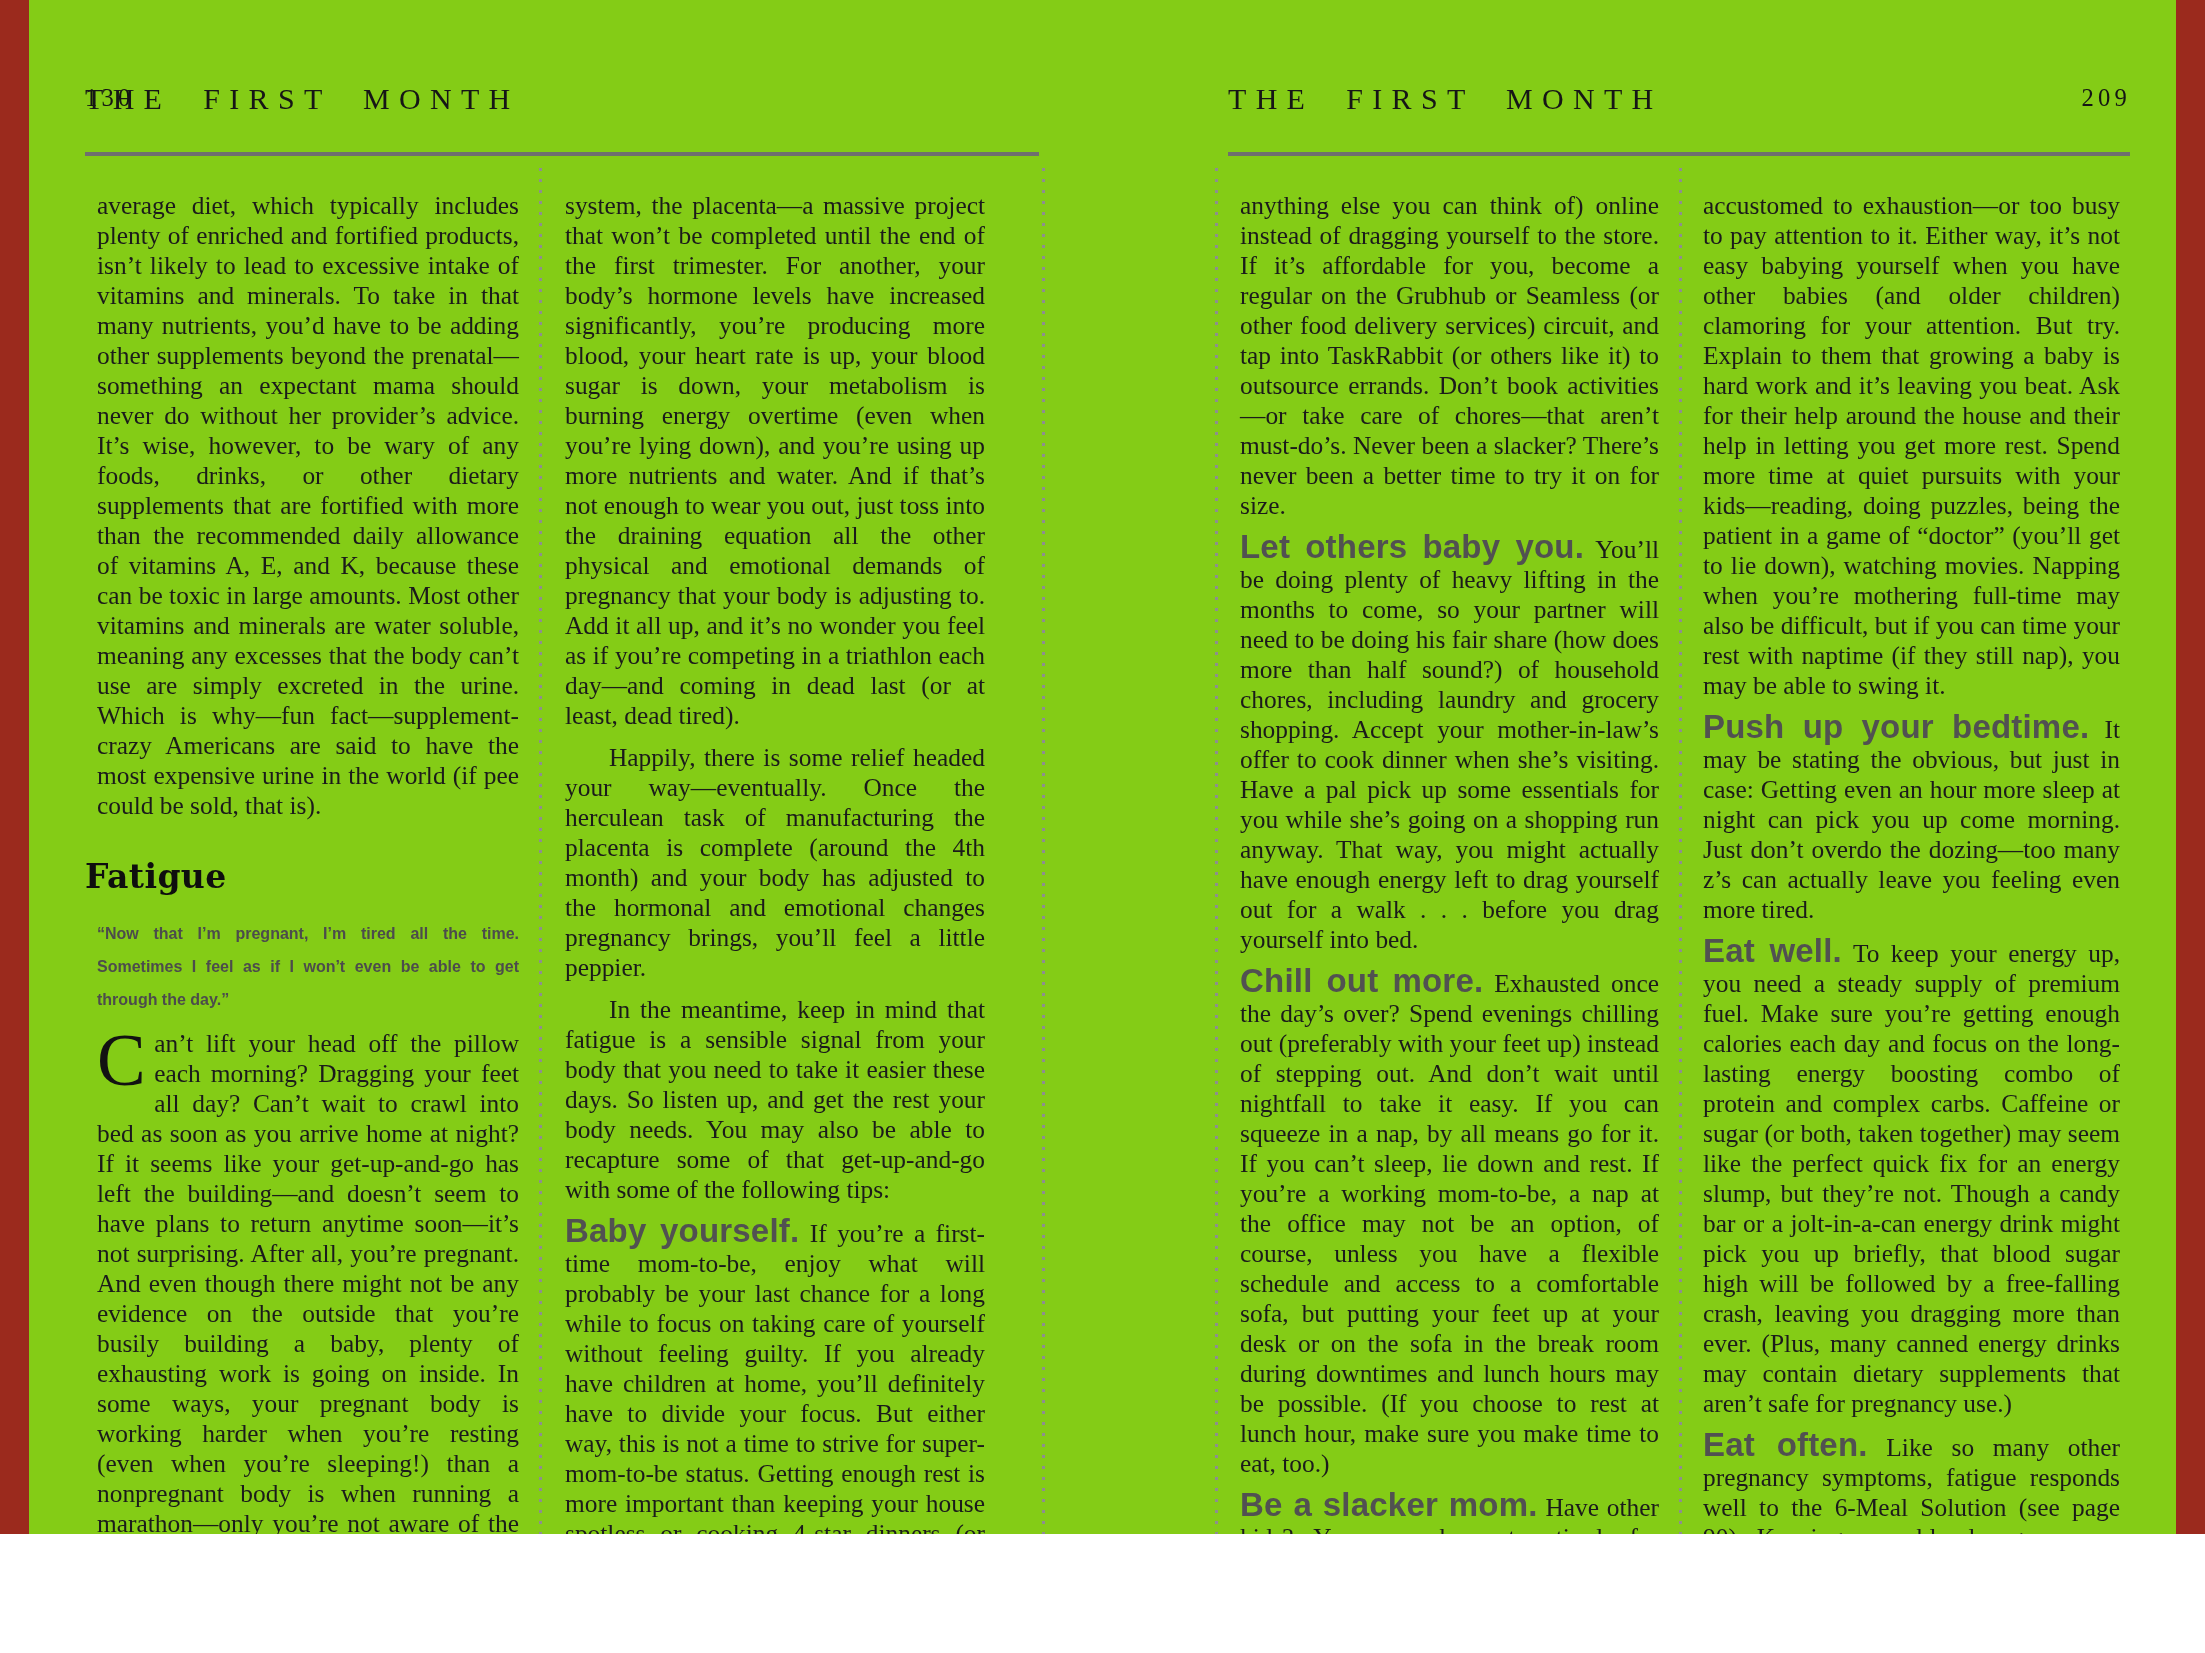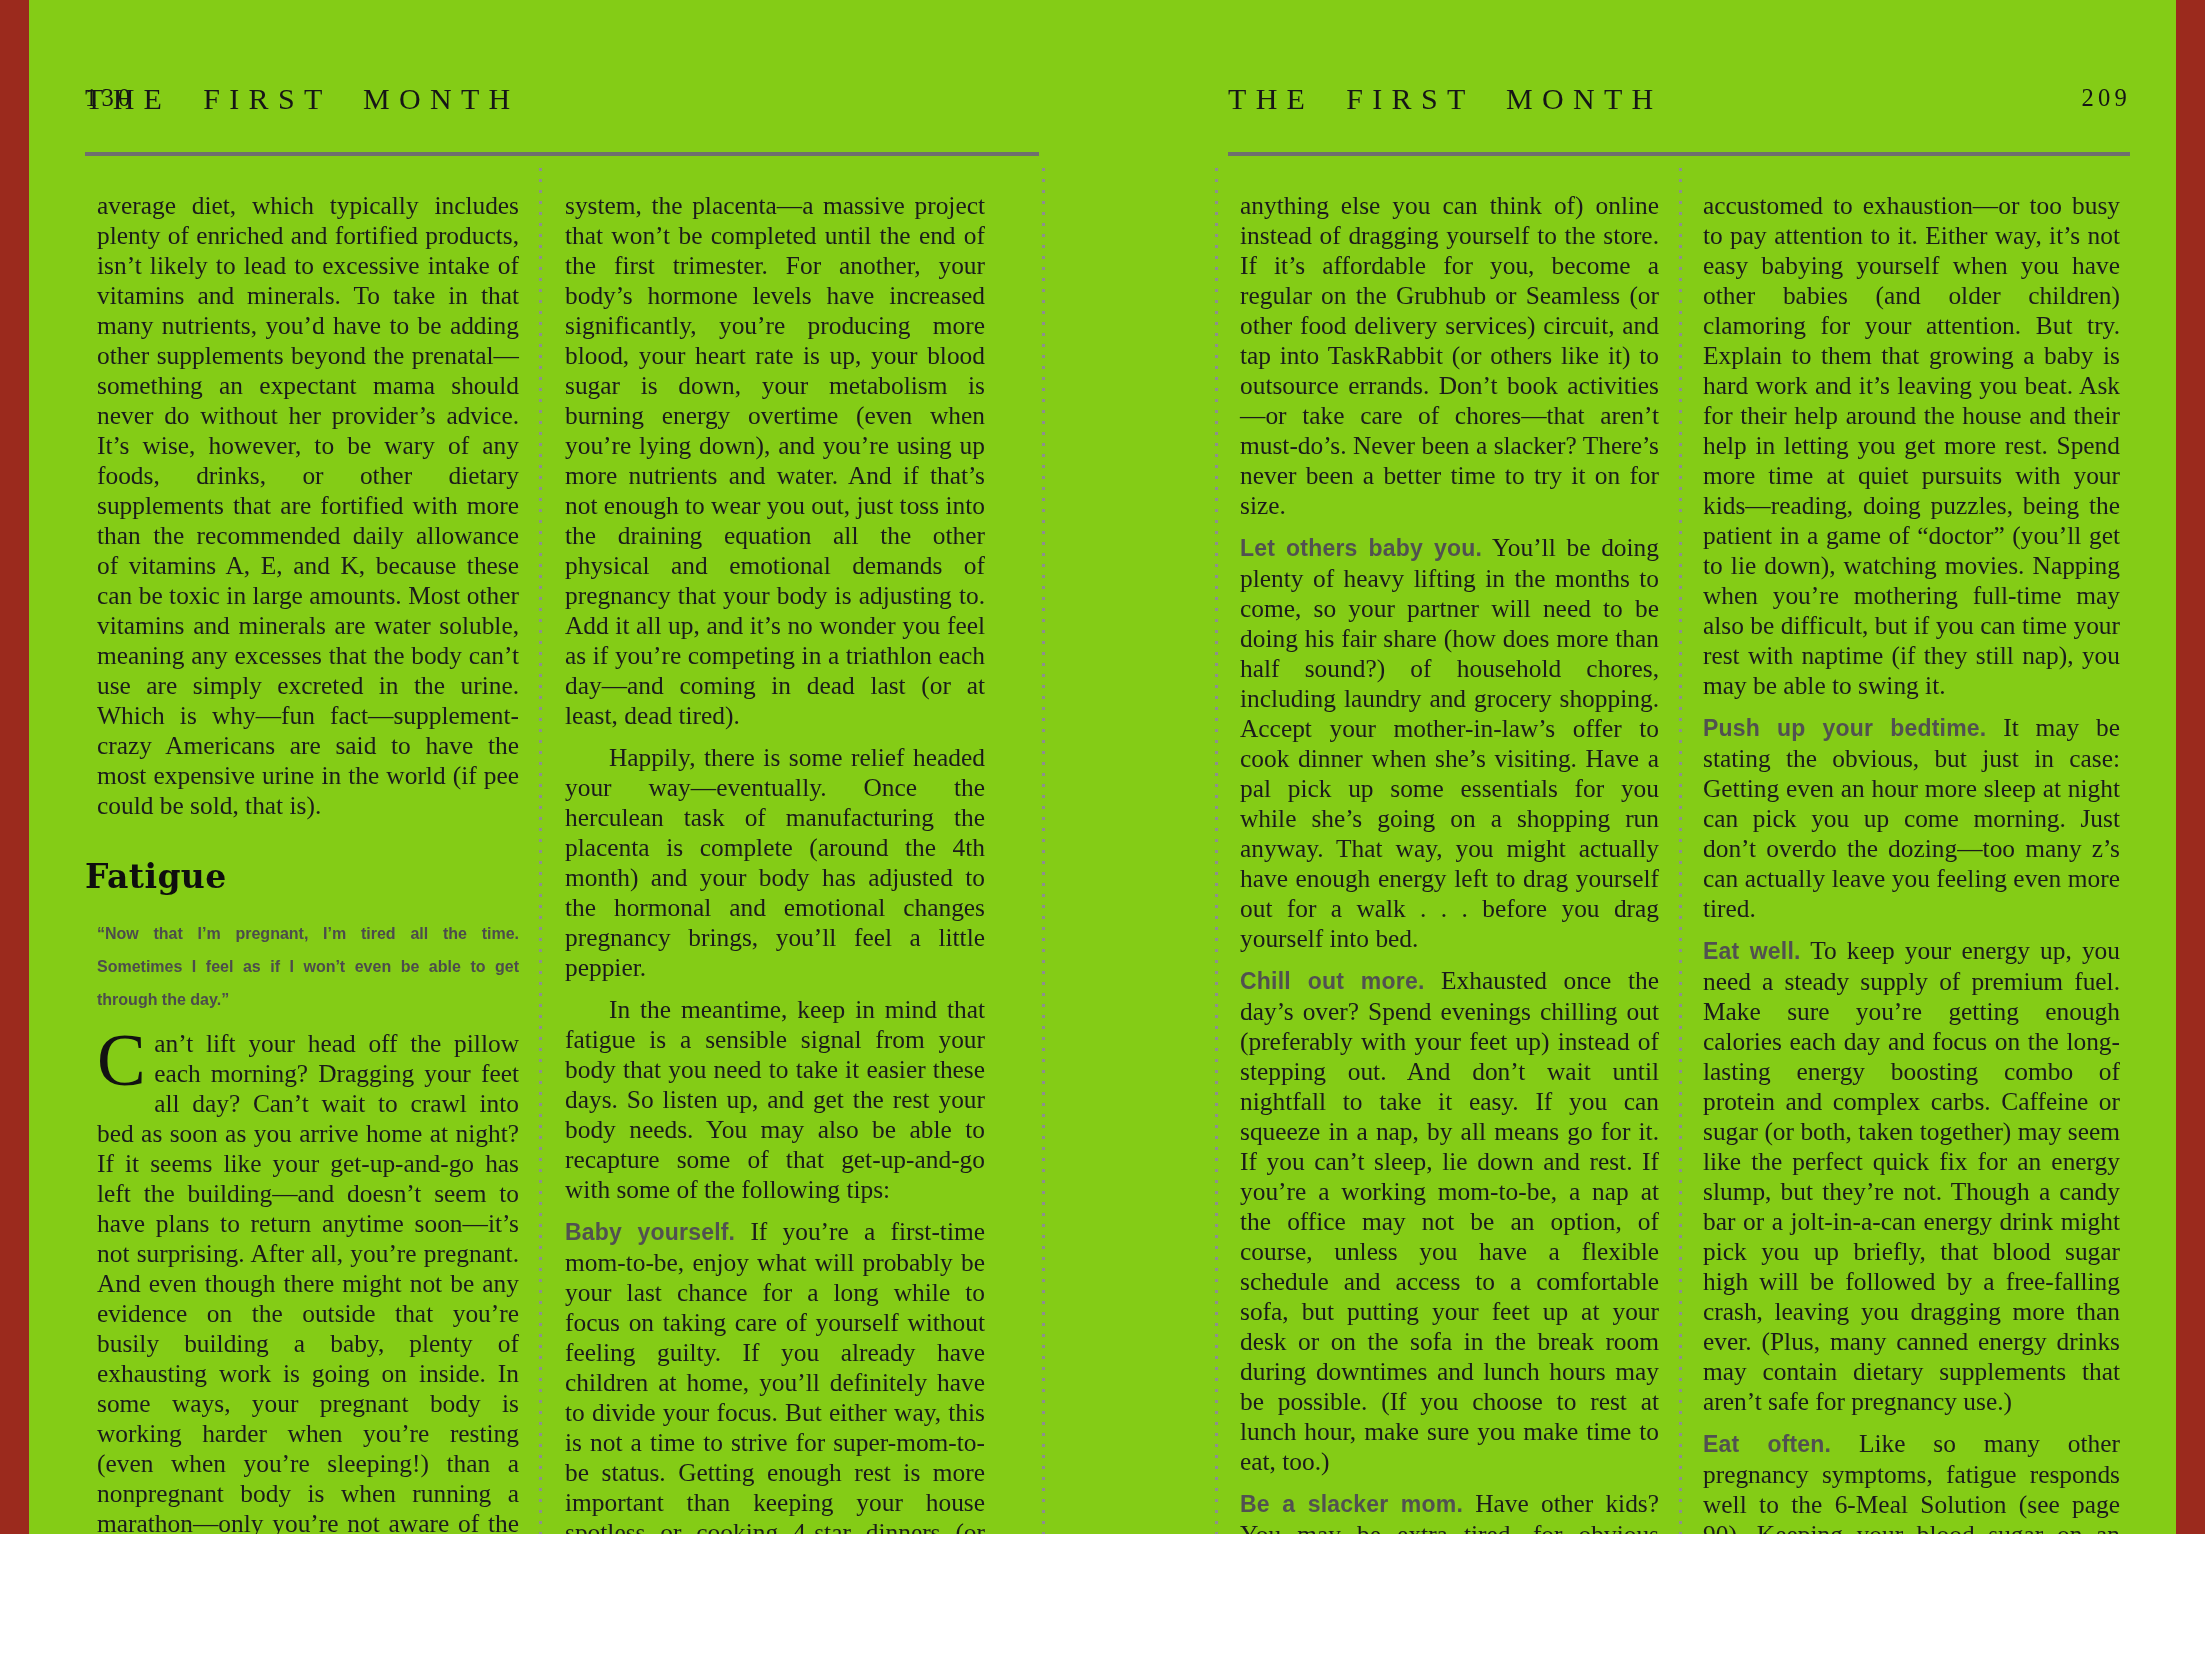--- a/index.html
+++ b/index.html
@@ -26,21 +26,21 @@
     font-family:"Liberation Sans","DejaVu Sans",sans-serif;font-weight:700;
     font-size:16px;line-height:33px;color:#4c4c4c;margin:0 0 25.4px 0;text-align:justify;
   }
   .drop-cap{
     float:left;font-size:73px;line-height:56px;padding:5.1px 8.5px 0 0;color:#121212;
     font-family:"Liberation Serif",serif;
   }
   .tip{margin-top:18.7px;}
   .tip-lead{
     font-family:"Liberation Sans","DejaVu Sans",sans-serif;font-weight:700;
-    font-size:23px;color:#515151;letter-spacing:0.2px;
+    font-size:33px;color:#515151;letter-spacing:0.2px;
   }
   .vdots{
     position:absolute;top:168px;height:1432px;width:3.4px;
     background-image:repeating-linear-gradient(to bottom,#8e8e8e 0px,#8e8e8e 3.4px,rgba(0,0,0,0) 3.4px,rgba(0,0,0,0) 11px);
   }
 </style>
 </head>
 <body>
 
 <div class="canvas">

